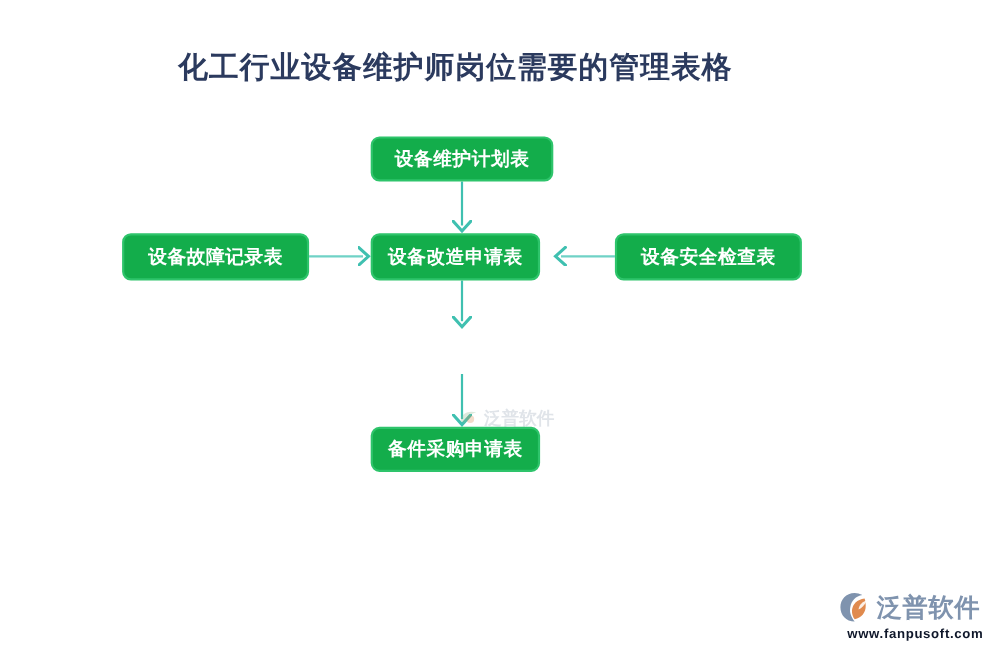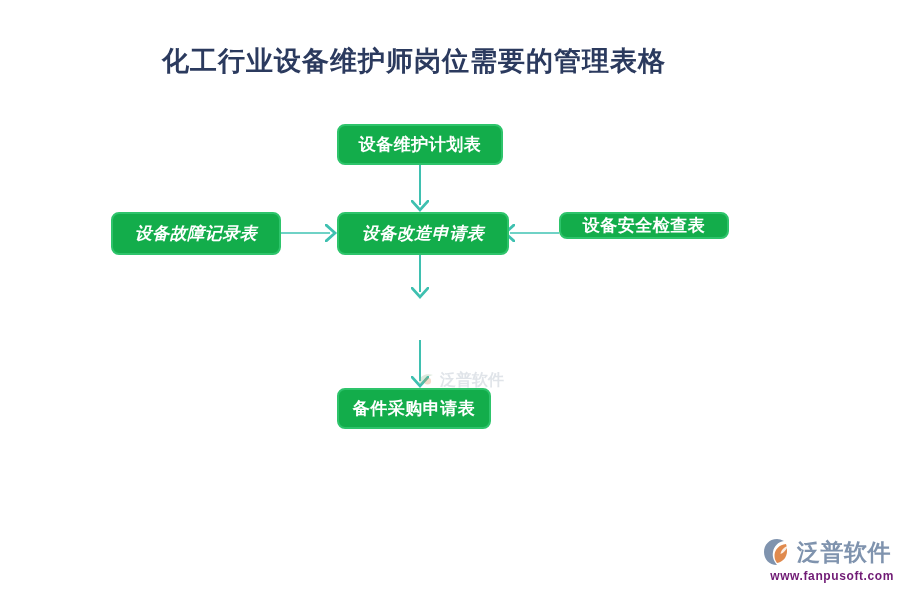--- a/index.html
+++ b/index.html
@@ -66,23 +66,23 @@
     font-weight: bold;
     display: flex;
     align-items: center;
     justify-content: center;
     letter-spacing: 0.5px;
     white-space: nowrap;
     z-index: 3;
   }
 
   #node-plan      { left: 337px; top: 124px; width: 166px; height: 41px; }
-  #node-fault     { left: 111px; top: 212px; width: 170px; height: 43px; font-style: italic; }
-  #node-retrofit  { left: 337px; top: 212px; width: 172px; height: 43px; font-style: italic; }
-  #node-safety    { left: 559px; top: 212px; width: 170px; height: 27px; }
+  #node-fault     { left: 111px; top: 212px; width: 170px; height: 43px; }
+  #node-retrofit  { left: 337px; top: 212px; width: 154px; height: 43px; }
+  #node-safety    { left: 559px; top: 212px; width: 170px; height: 43px; }
   #node-operation { left: 337px; top: 299px; width: 166px; height: 41px; }
   #node-spare     { left: 337px; top: 388px; width: 154px; height: 41px; }
 
   
   #watermark {
     position: absolute;
     left: 416px;
     top: 366px;
     width: 130px;
     height: 28px;
@@ -119,21 +119,21 @@
     font-size: 23px;
     font-weight: bold;
     color: #7f93ae;
     letter-spacing: 0.5px;
     white-space: nowrap;
   }
   #brand-logo .brand-url {
     margin-top: 1px;
     font-size: 12px;
     font-weight: bold;
-    color: #701a75;
+    color: #0f172a;
     letter-spacing: 0.6px;
     text-align: right;
     white-space: nowrap;
   }
 </style>
 </head>
 <body>
 
 <div id="canvas">
 

